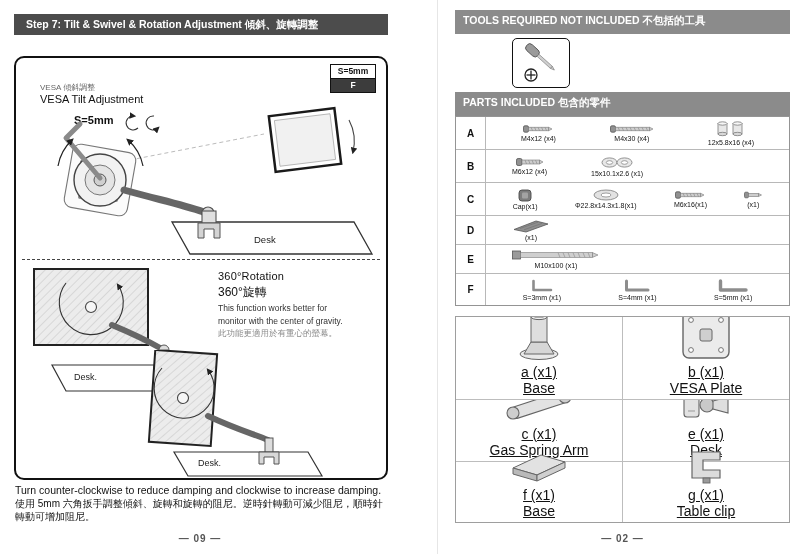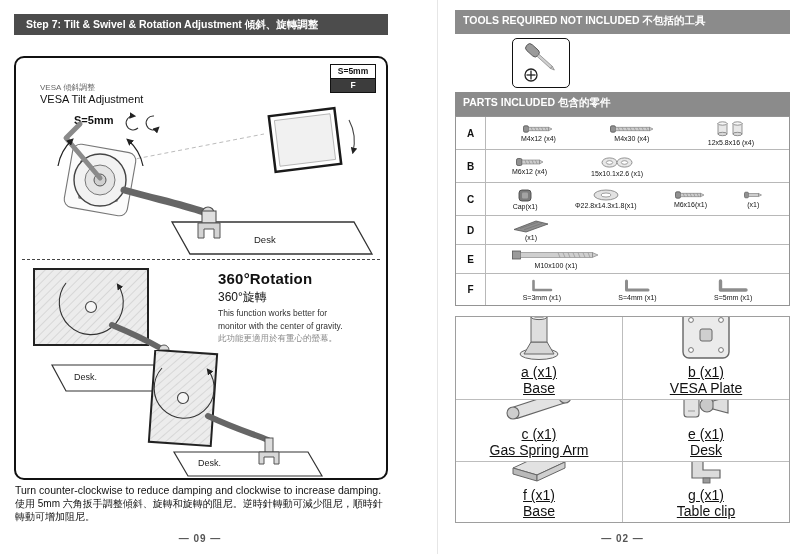--- a/index.html
+++ b/index.html
@@ -18,21 +18,21 @@
   .tb-size { border:1.5px solid #111; background:#fff; padding:1px 0; }
   .tb-tool { background:#3c3c3c; color:#fff; padding:1px 0; border:1.5px solid #111; border-top:none; }
   .vesa-cn { position:absolute; left:24px; top:24px; font-size:8px; color:#666; }
   .vesa-en { position:absolute; left:24px; top:35px; font-size:11px; color:#111; }
   .wrench-size { position:absolute; left:58px; top:56px; font-size:11px; font-weight:bold; }
   .illus { position:absolute; }
   .illus-top { left:6px; top:44px; width:352px; height:156px; }
   .dash-divider { position:absolute; left:6px; right:6px; top:201px; border-top:1.5px dashed #444; }
   .illus-mid { left:8px; top:207px; width:200px; height:140px; }
   .rot-block { position:absolute; left:202px; top:212px; width:158px; }
-  .rot-en { font-size:15px; font-weight:bold; letter-spacing:0.2px; }
+  .rot-en { font-size:11px; font-weight:normal; letter-spacing:0.2px; }
   .rot-cn { font-size:12px; margin-top:2px; }
   .rot-desc { font-size:8.5px; color:#333; margin-top:2px; line-height:1.25; }
   .rot-desc-cn { color:#8a8a8a; }
   .illus-bot { left:92px; top:292px; width:230px; height:128px; }
   .footer { position:absolute; left:15px; top:484px; width:382px; }
   .f-en { font-size:10.5px; color:#111; line-height:1.2; }
   .f-cn { font-size:10px; color:#111; line-height:1.3; }
   .pagenum { position:absolute; top:533px; font-size:10px; font-weight:bold; color:#555; letter-spacing:1px; text-align:center; }
   .pagenum-left { left:0; width:400px; }
   .pagenum-right { left:455px; width:335px; }
@@ -52,21 +52,21 @@
   .pt-letter { width:30px; border-right:1px solid #b8b8b8; display:flex; align-items:center; justify-content:center;
     font-size:10px; font-weight:bold; flex:none; }
   .pt-items { flex:1; display:flex; align-items:center; justify-content:space-around; padding:2px 8px; }
   .pt-items-left { justify-content:flex-start; gap:44px; padding-left:26px; }
   .pt-item { display:flex; flex-direction:column; align-items:center; gap:1px; }
   .pt-name { font-size:7px; color:#111; white-space:nowrap; }
 
   .parts-grid { position:absolute; left:455px; top:316px; width:335px; height:207px;
     border:1px solid #9e9e9e; display:flex; flex-direction:column; background:#fff; }
   .pg-row { display:flex; border-bottom:1px solid #bdbdbd; flex:none; }
-  .pg-row:last-child { border-bottom:none; }
+  .pg-row:last-child { border-bottom:none;align-items:flex-end; }
   .pg-r1 { height:83px; } .pg-r2 { height:62px; } .pg-r3 { height:60px; }
   .pg-cell { flex:1; border-right:1px solid #bdbdbd; display:flex; flex-direction:column;
     align-items:center; justify-content:flex-end; padding:3px 2px 3px; overflow:hidden; }
   .pg-cell:last-child { border-right:none; }
   .pg-id, .pg-name { font-size:14px; line-height:1.15; text-align:center; color:#111; white-space:nowrap;text-decoration:underline; }
   .pg-cell svg { margin-bottom:2px; flex:none; }
 </style>
 </head>
 <body>
 

